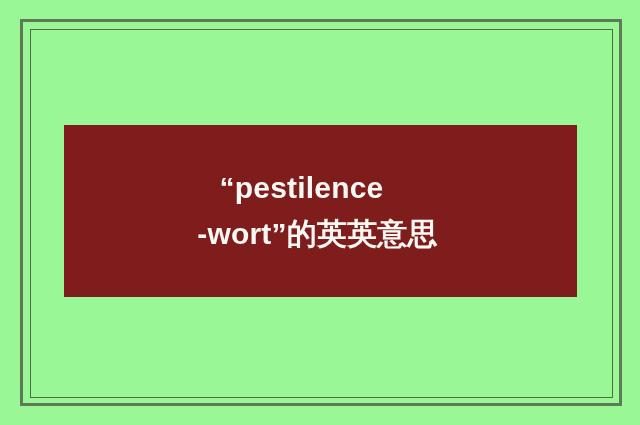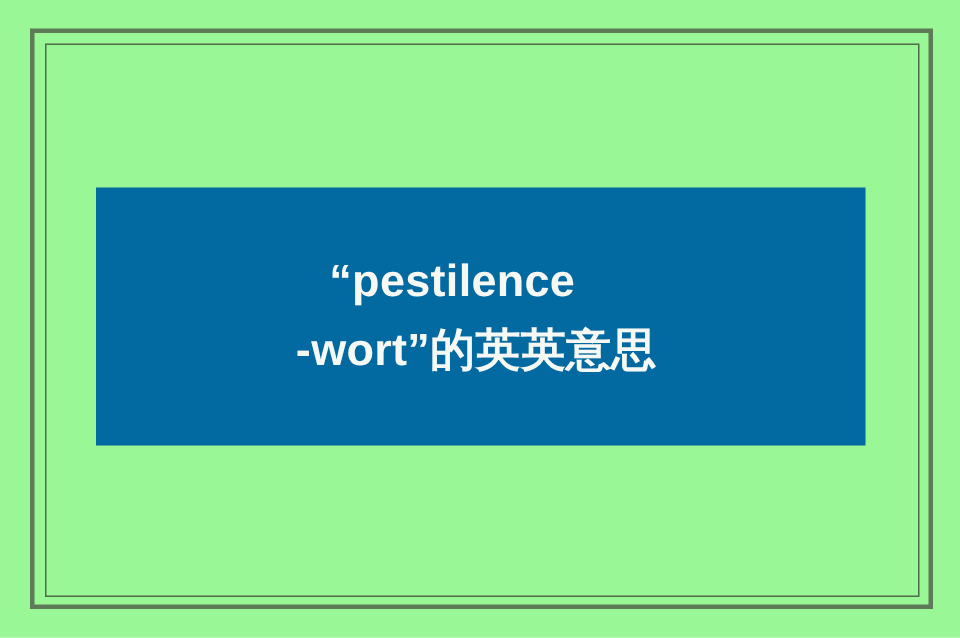--- a/index.html
+++ b/index.html
@@ -45,21 +45,21 @@
     pointer-events: none;
   }
 
   
   #content-panel {
     position: absolute;
     left: 64px;
     top: 125px;
     width: 513px;
     height: 172px;
-    background: #0369a1;
+    background: #7f1d1d;
     display: flex;
     flex-direction: column;
     align-items: center;
     justify-content: center;
     box-sizing: border-box;
   }
 
   .headline-line {
     color: #f6f8f3;
     font-weight: bold;

